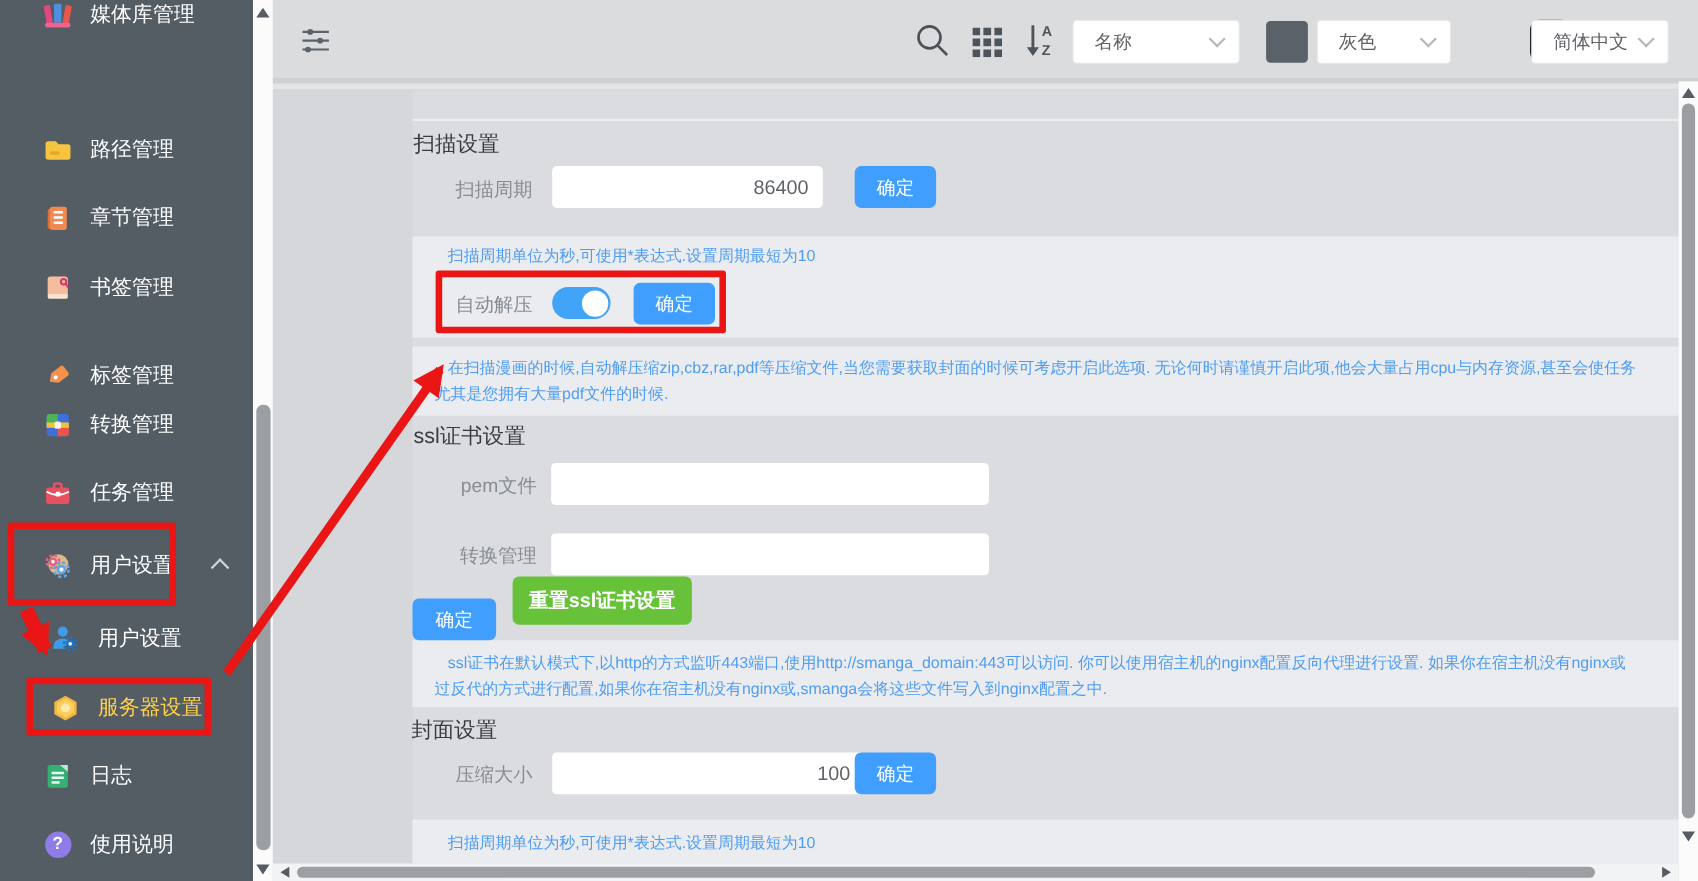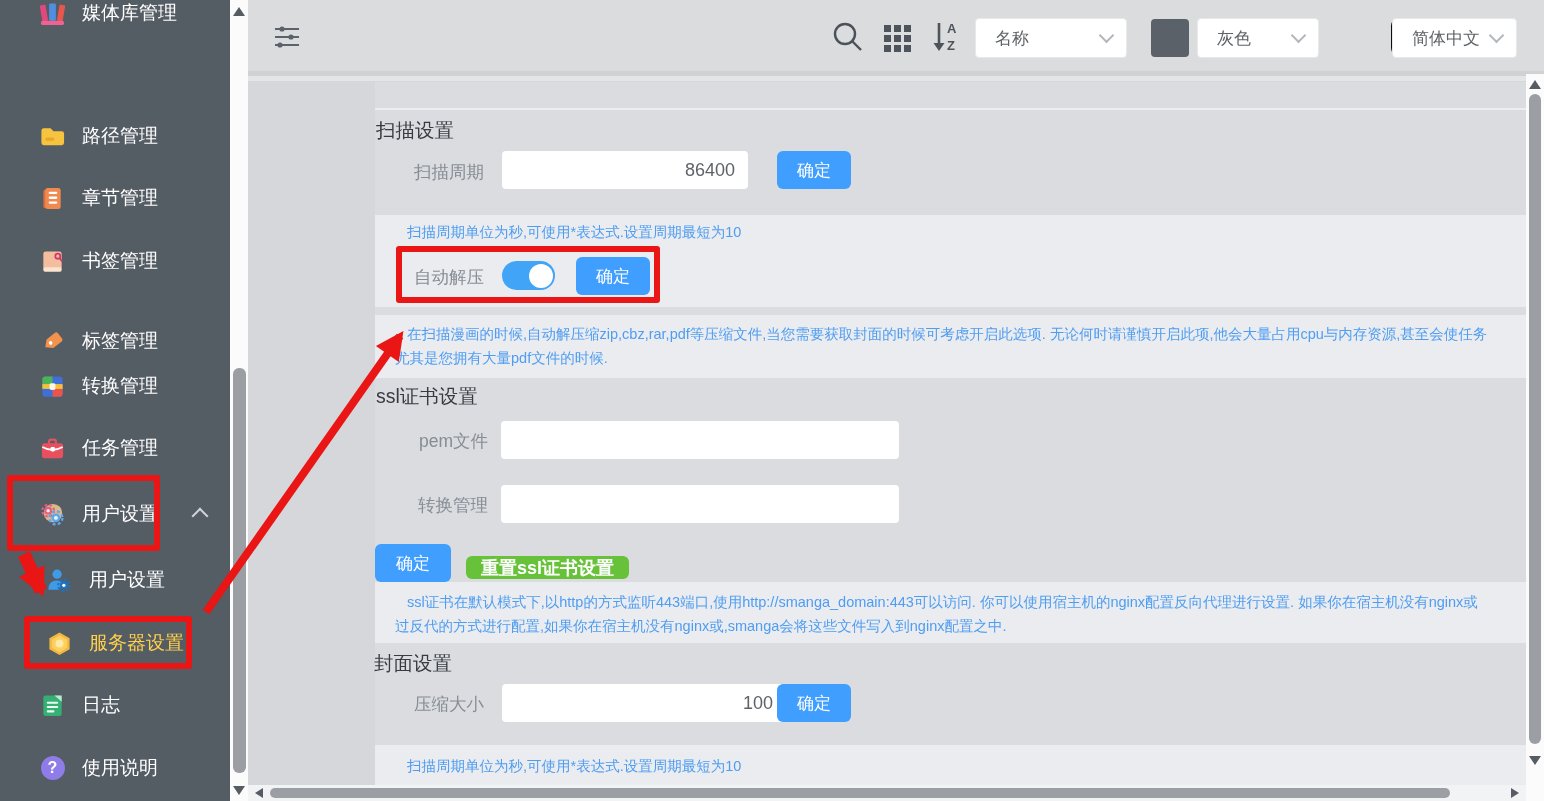--- a/index.html
+++ b/index.html
@@ -314,21 +314,21 @@
 
   <div class="h1" style="left:376px;top:383px">ssl证书设置</div>
 
   <div class="flabel" style="left:378px;top:429px">pem文件</div>
   <input class="tinput" style="left: 501px; top: 421px; width: 398px; height: 38px;">
 
   <div class="flabel" style="left:378px;top:493px">转换管理</div>
   <input class="tinput" style="left: 501px; top: 485px; width: 398px; height: 38px;">
 
   <button class="btn primary" style="left:375px;top:544px;width:76px;height:38px">确定</button>
-  <button class="btn success" style="left:466px;top:556px;width:163px;height:23px">重置ssl证书设置</button>
+  <button class="btn success" style="left:466px;top:524px;width:163px;height:44px">重置ssl证书设置</button>
 
   <div class="strip" style="top:582px;height:61px"></div>
   <div class="hint" style="top:593px">ssl证书在默认模式下,以http的方式监听443端口,使用http://smanga_domain:443可以访问. 你可以使用宿主机的nginx配置反向代理进行设置. 如果你在宿主机没有nginx或</div>
   <div class="hint cont" style="top:617px">过反代的方式进行配置,如果你在宿主机没有nginx或,smanga会将这些文件写入到nginx配置之中.</div>
 
   <div class="h1" style="left:374px;top:650px">封面设置</div>
 
   <div class="flabel" style="left:374px;top:692px">压缩大小</div>
   <input class="tinput num" style="left: 502px; top: 684px; width: 284px; height: 38px;" value="100">
   <button class="btn primary" style="left:777px;top:684px;width:74px;height:38px">确定</button>

